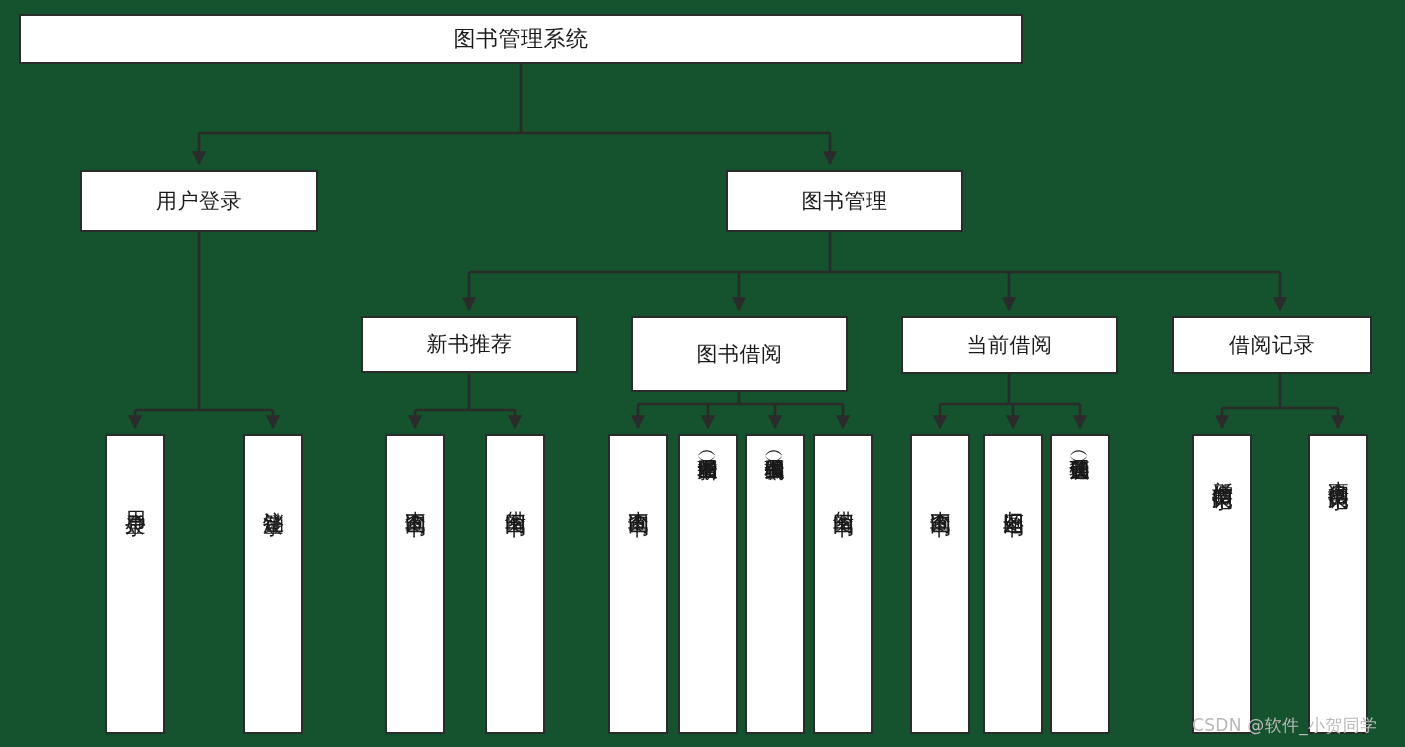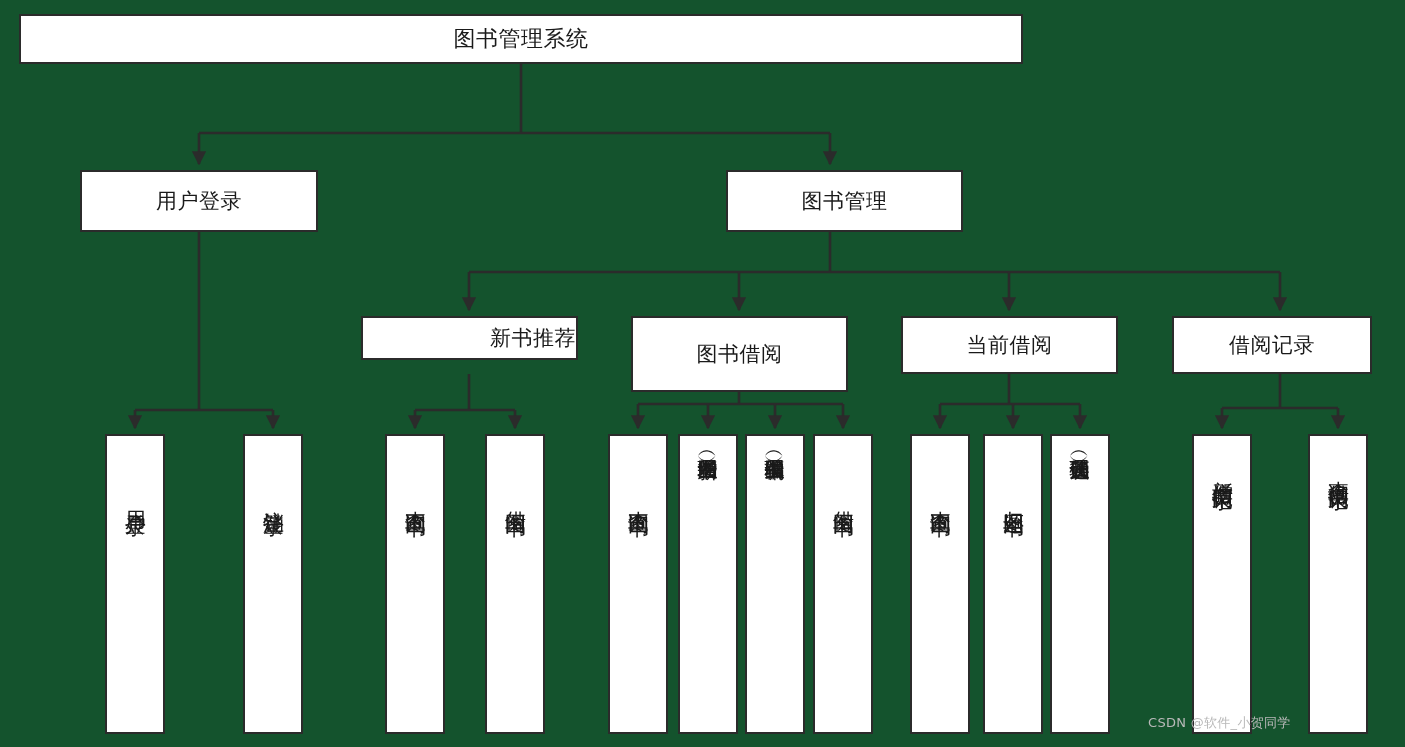--- a/index.html
+++ b/index.html
@@ -57,23 +57,23 @@
   }
   .node.vert.tight .lbl {
     font-size: 20px;
     letter-spacing: 0px;
   }
   .node.root .lbl {
     font-size: 22px;
   }
   .watermark {
     position: absolute;
-    left: 1148px;
+    left: 1192px;
     top: 714px;
-    font-size: 13px;
+    font-size: 17px;
     color: #b9b9b9;
     white-space: nowrap;
     letter-spacing: 0.3px;
   }
 </style>
 </head>
 <body>
 
 <div id="canvas">
 
@@ -131,21 +131,21 @@
     <span class="lbl">图书管理系统</span>
   </div>
 
   <div class="node horiz" style="left:80px; top:170px; width:238px; height:62px;">
     <span class="lbl">用户登录</span>
   </div>
   <div class="node horiz" style="left:690px; top:170px; width:237px; height:62px;margin-left:36px;">
     <span class="lbl">图书管理</span>
   </div>
 
-  <div class="node horiz" style="left:361px; top:316px; width:217px; height:44px;justify-content:flex-end;">
+  <div class="node horiz" style="left:361px; top:316px; width:217px; height:57px;">
     <span class="lbl">新书推荐</span>
   </div>
   <div class="node horiz" style="left:631px; top:316px; width:217px; height:76px;">
     <span class="lbl">图书借阅</span>
   </div>
   <div class="node horiz" style="left:901px; top:316px; width:217px; height:58px;">
     <span class="lbl">当前借阅</span>
   </div>
   <div class="node horiz" style="left:1172px; top:316px; width:200px; height:58px;">
     <span class="lbl">借阅记录</span>

